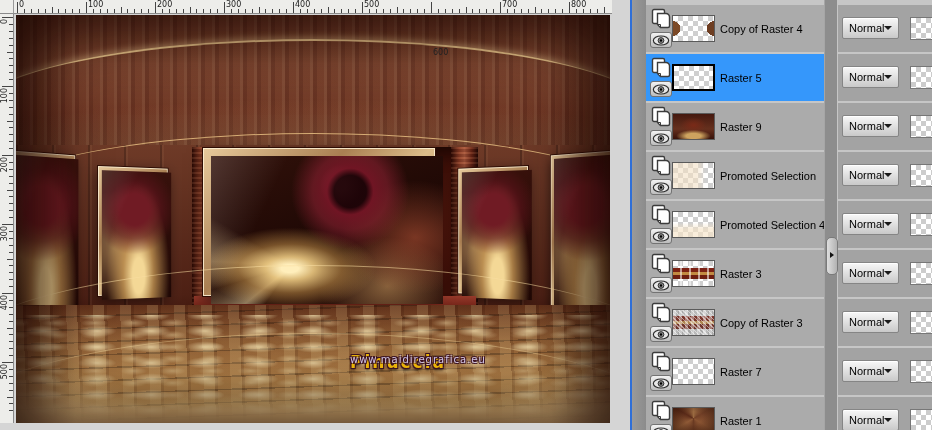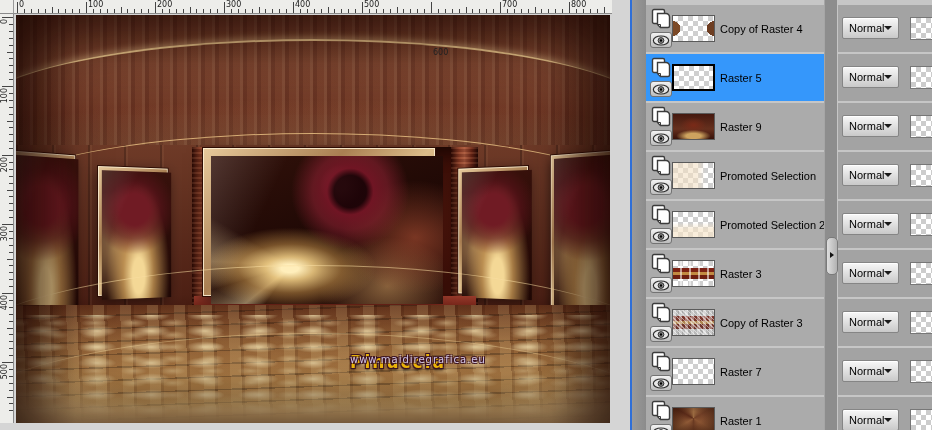--- a/index.html
+++ b/index.html
@@ -481,21 +481,21 @@
               <path d="M6.5 16.5l3 3v-3z" fill="#cfcfcf" stroke="#3c3c3c" stroke-width="1"></path>
             </svg></span>
         <button class="eye-btn">
             <svg width="18" height="11" viewBox="0 0 20 12">
               <ellipse cx="10" cy="6" rx="8.5" ry="5" fill="#e8e8e8" stroke="#2a2a2a" stroke-width="1.3"></ellipse>
               <circle cx="10" cy="6" r="3.2" fill="#8a8a8a" stroke="#222" stroke-width="1"></circle>
               <circle cx="10" cy="6" r="1.3" fill="#000"></circle>
             </svg>
           </button>
         <span class="thumb" data-thumb="faint-bottom"></span>
-        <span class="layer-name">Promoted Selection 2</span>
+        <span class="layer-name">Promoted Selection 4</span>
       </div>
       <div class="row-right">
         <button class="mode-btn">
             <span>Normal</span>
             <span class="dd-arrow"></span>
           </button>
         <span class="mini-check"></span>
       </div>
     </div>
     <div class="layer-row">

